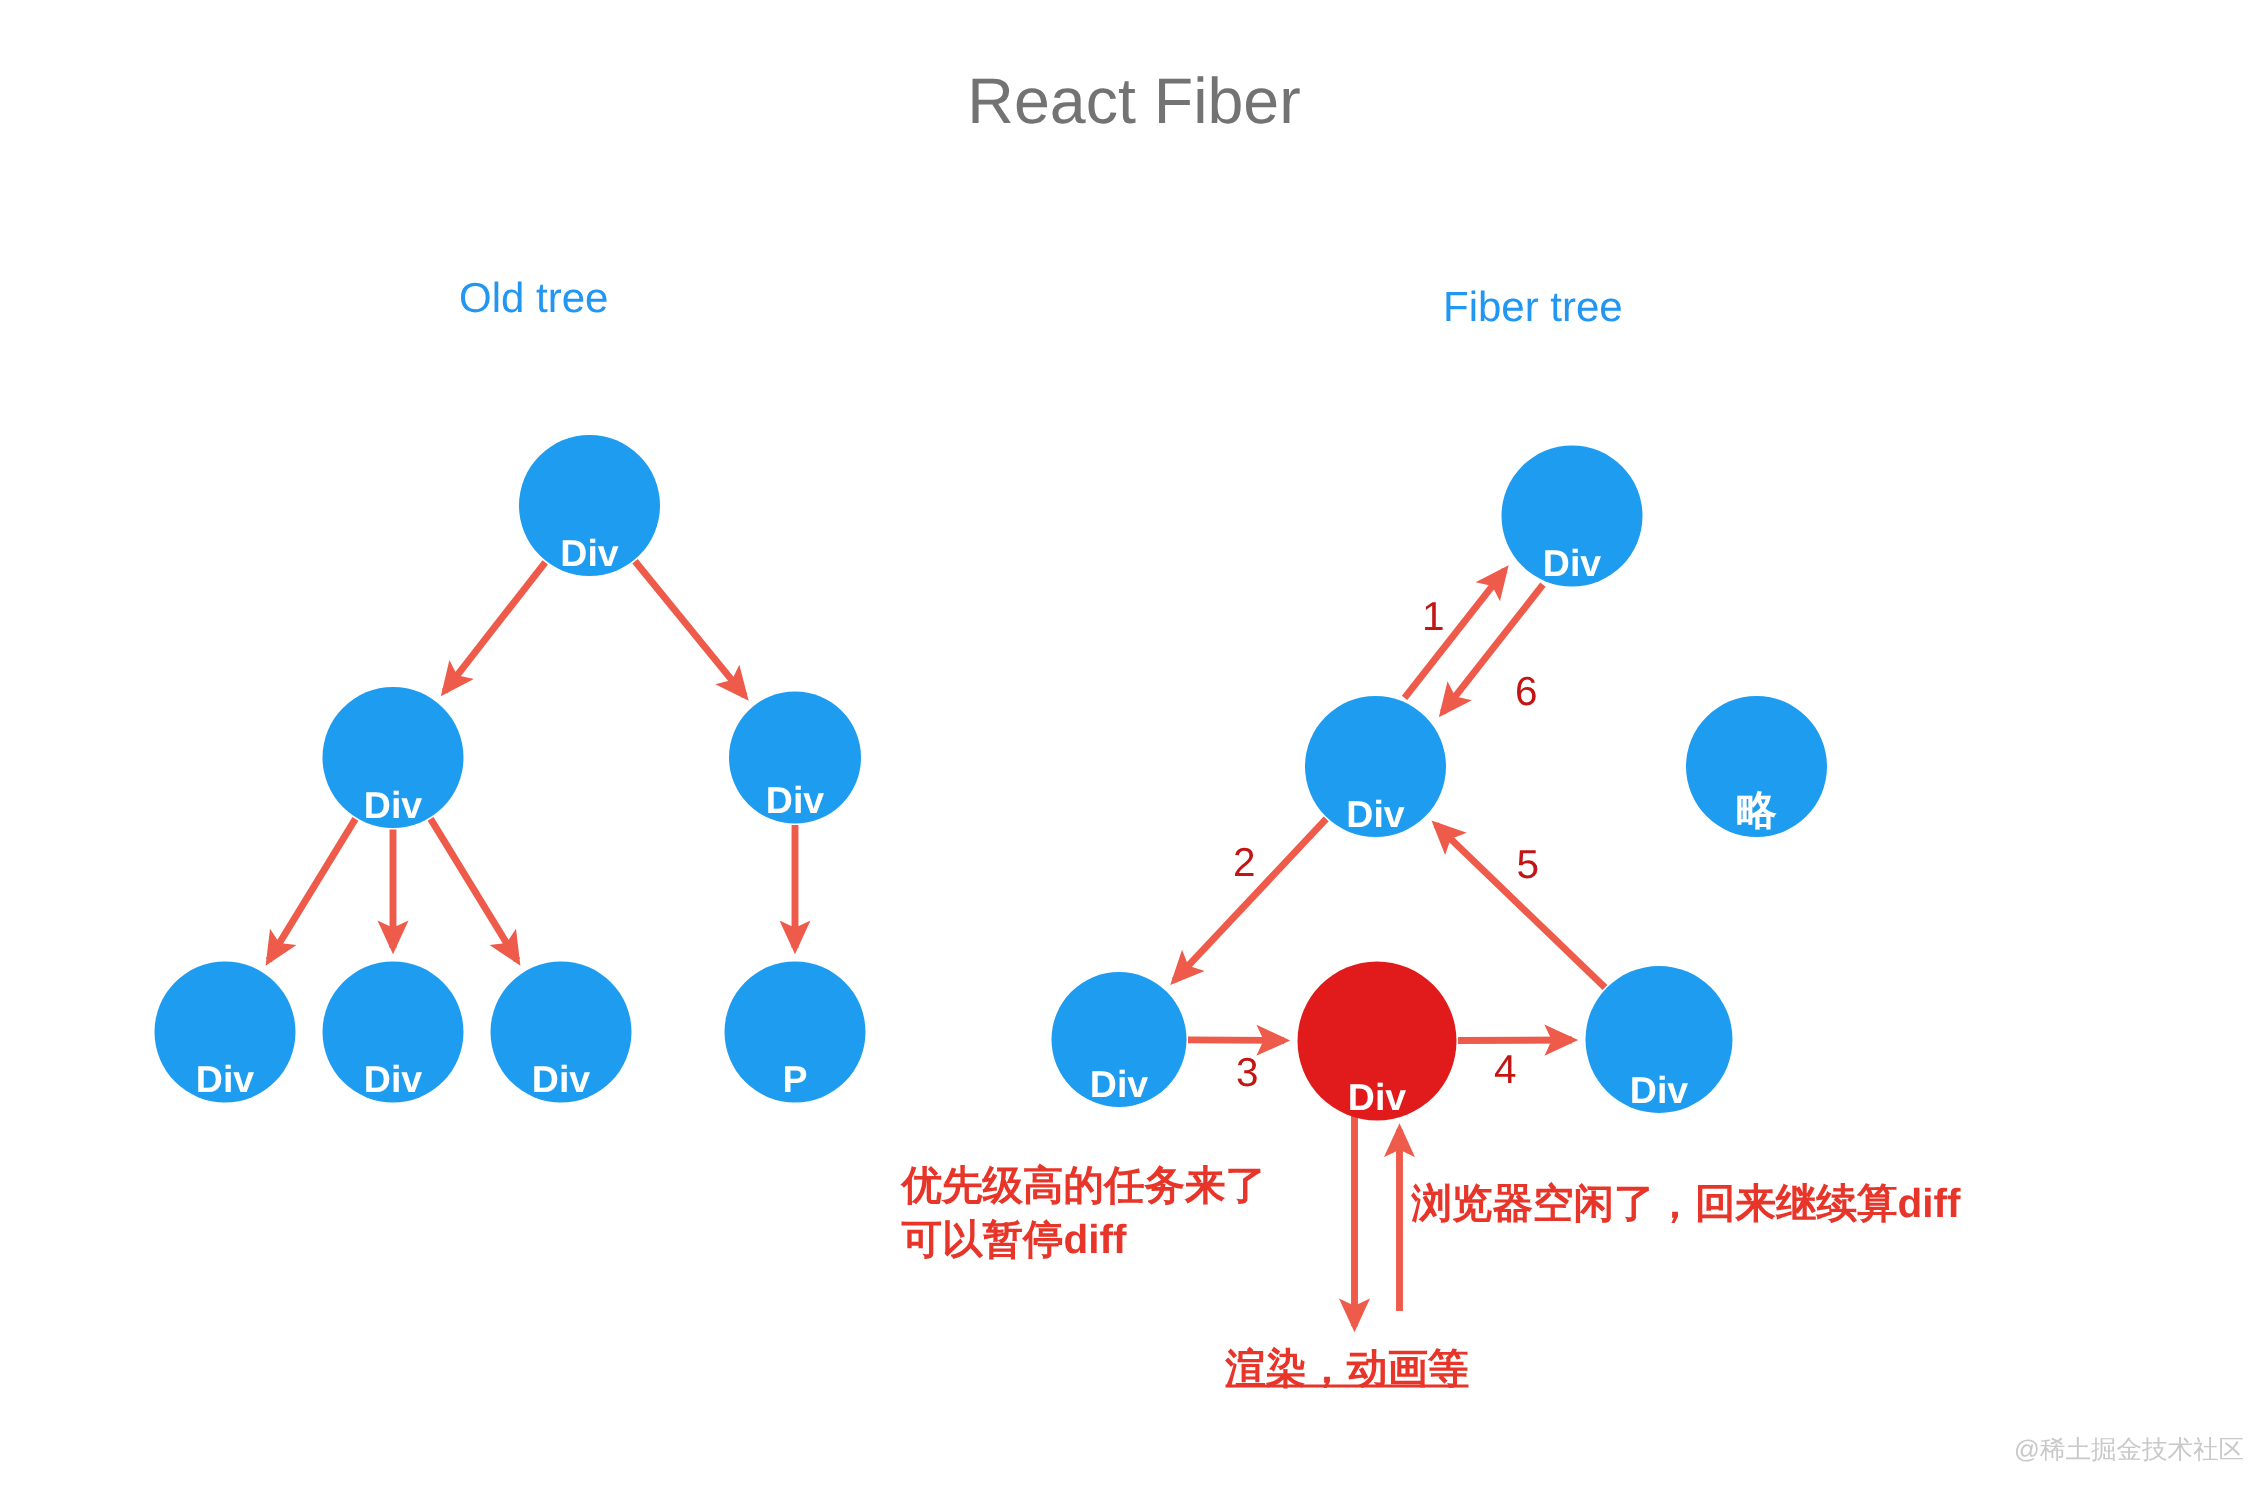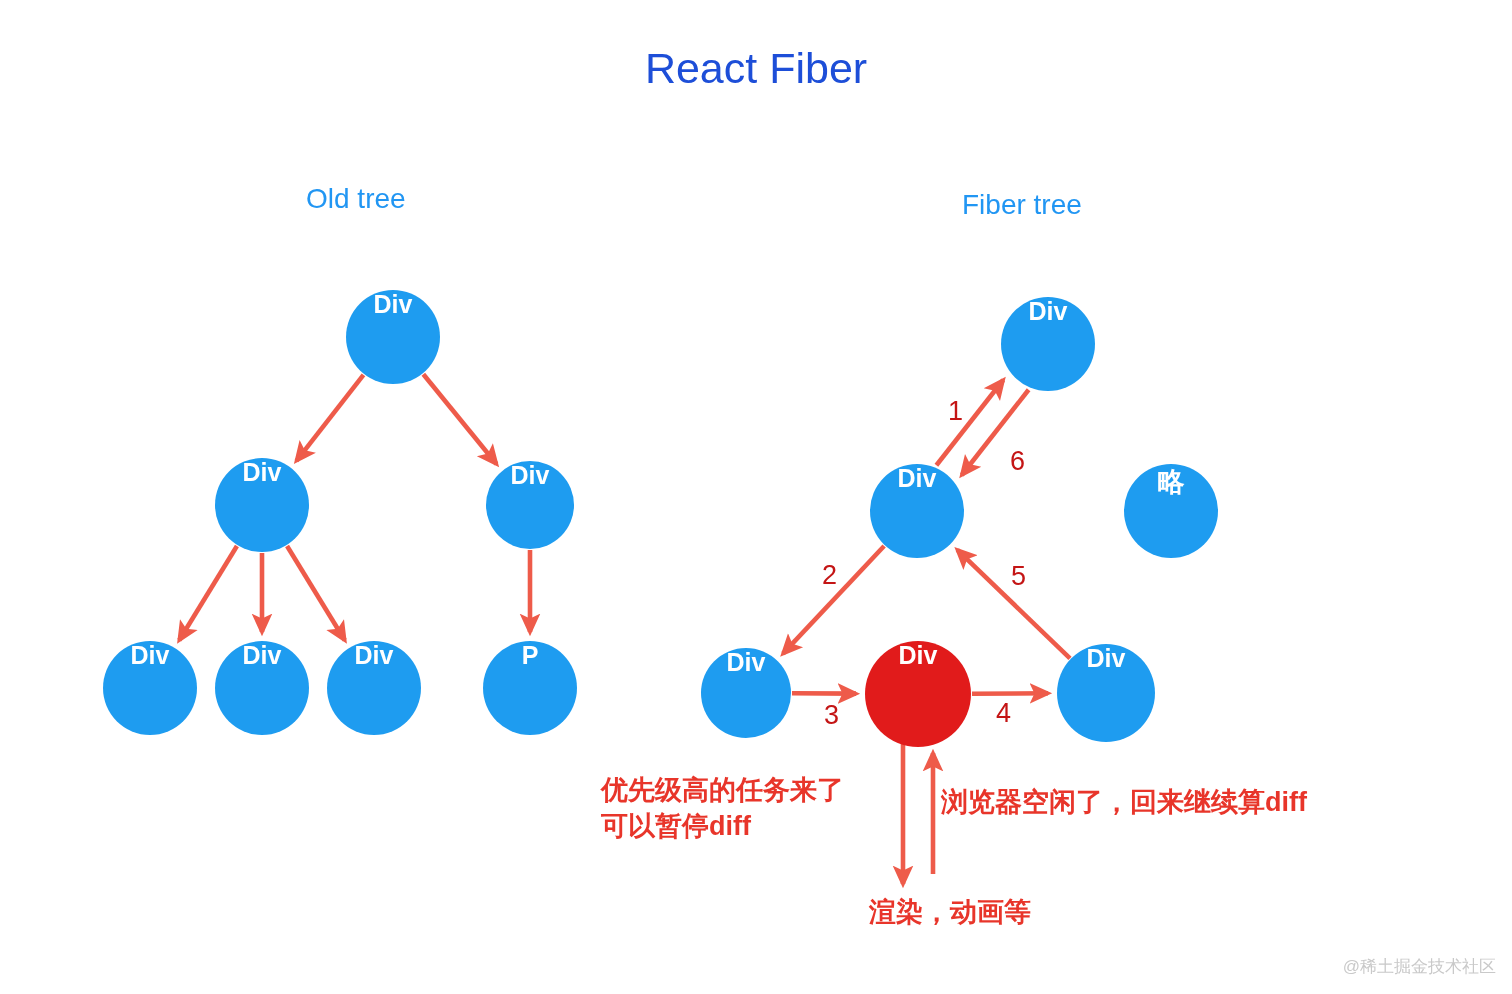--- a/index.html
+++ b/index.html
@@ -28,42 +28,42 @@
     pointer-events: none;
   }
   .title {
     position: absolute;
     left: 0;
     top: 42px;
     width: 1512px;
     text-align: center;
     font-size: 43px;
     font-weight: 400;
-    color: #1d4ed8;
+    color: #737373;
     letter-spacing: 0px;
     line-height: 52px;
   }
   .tree-heading {
     position: absolute;
     font-size: 28px;
     font-weight: 400;
     color: #2196f3;
     line-height: 46px;
     white-space: nowrap;
   }
   .heading-old  { left: 306px; top: 176px; }
   .heading-fiber{ left: 962px; top: 182px; }
 
   .node {
     position: absolute;
     border-radius: 50%;
     background: #1e9cf0;
     color: #ffffff;
     display: flex;
-    align-items: flex-start;
+    align-items: flex-end;
     justify-content: center;
     font-size: 25px;
     font-weight: 700;
     box-sizing: border-box;
     z-index: 3;
     user-select: none;
   }
   .node.red { background: #e11b1b; }
   .node.cjk { font-size: 27px; font-weight: 700; }
 
@@ -178,17 +178,17 @@
       <div class="edge-label" style="left: 822px; top: 560px;">2</div>
       <div class="edge-label" style="left: 824px; top: 700px;">3</div>
       <div class="edge-label" style="left: 996px; top: 698px;">4</div>
       <div class="edge-label" style="left: 1011px; top: 561px;">5</div>
       <div class="edge-label" style="left: 1010px; top: 446px;">6</div>
     </div>
   <div id="notes-layer">
       <div class="note center" style="left: 601px; top: 772px; width: 265px;">优先级高的任务来了
 可以暂停diff</div>
       <div class="note" style="left: 941px; top: 784px; width: 400px;">浏览器空闲了，回来继续算diff</div>
-      <div class="note center" style="left: 869px; top: 894px; width: 180px;">渲染，动画等</div>
+      <div class="note center" style="left: 817px; top: 894px; width: 180px; text-decoration: underline;">渲染，动画等</div>
     </div>
 
   <div class="watermark">@稀土掘金技术社区</div>
 </div>
 
 </body></html>

